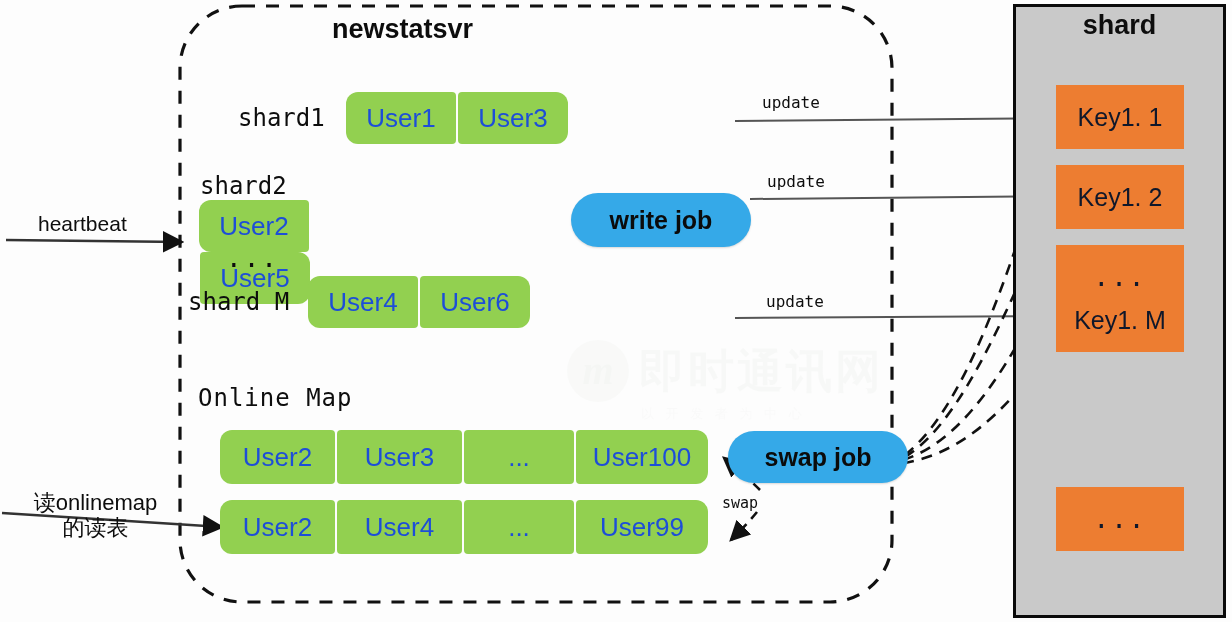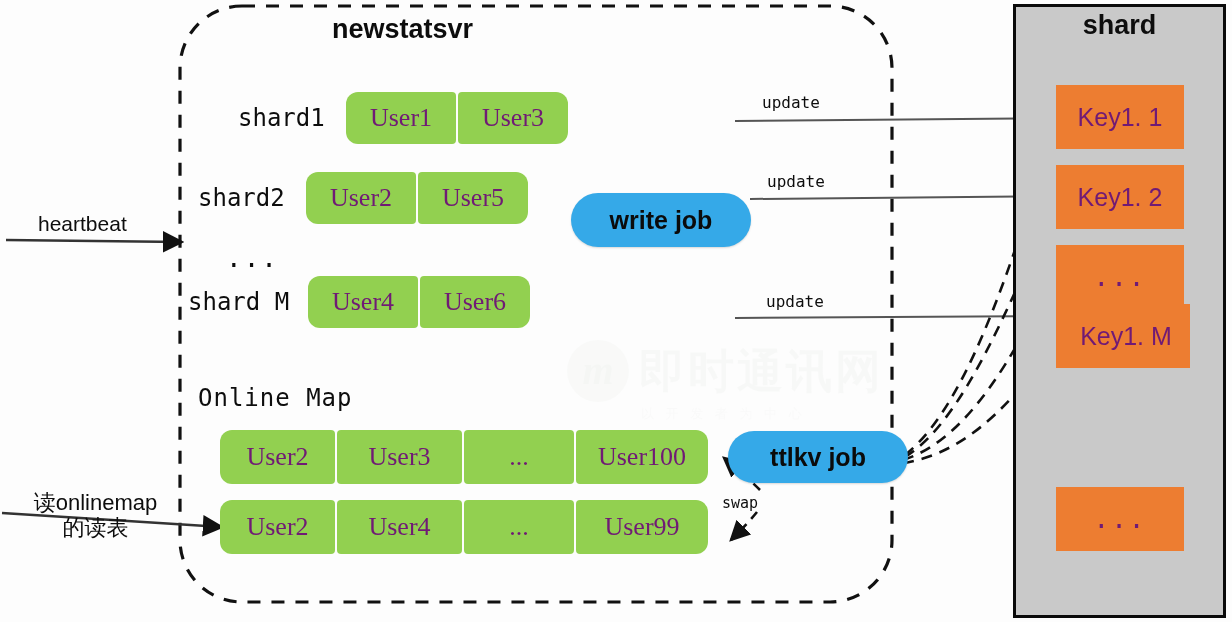--- a/index.html
+++ b/index.html
@@ -63,23 +63,23 @@
   .plain{
     font-family:"Liberation Sans",sans-serif;
     font-size:21px;color:#0d0d0d;white-space:nowrap;
   }
   .cn{font-size:22px;line-height:1.15;text-align:center;}
 
   
   .shard-row{display:flex;align-items:center;}
   .cell{
     background:#92d050;
-    color:#701a75;
-    display:flex;align-items:center;justify-content:center;
-    font-family:Liberation Serif, serif;
+    color:#1d4ed8;
+    display:flex;align-items:center;justify-content:center;
+    font-family:Liberation Sans, sans-serif;
     font-size:26px;
     box-sizing:border-box;
   }
   .shard-cell{height:52px;width:110px;}
   .shard-cell.first{border-radius:12px 4px 4px 12px;}
   .shard-cell.last{border-radius:4px 12px 12px 4px;margin-left:2px;}
 
   .dots-sep{
     font-family:"DejaVu Sans Mono","Liberation Mono",monospace;
     font-size:26px;color:#0d0d0d;letter-spacing:2px;
@@ -116,21 +116,21 @@
   #ttlkv-title{
     position:absolute;left:1013px;top:10px;width:213px;
     text-align:center;z-index:4;
   }
   .key-box{
     position:absolute;left:1056px;
     width:128px;height:64px;
     background:#ed7d31;
     display:flex;align-items:center;justify-content:center;
     font-family:"Liberation Sans",sans-serif;
-    font-size:25px;color:#701a75;
+    font-size:25px;color:#0f172a;
     z-index:4;
   }
   .key-box.dots{font-family:"DejaVu Sans Mono","Liberation Mono",monospace;font-size:26px;letter-spacing:2px;}
 </style>
 </head>
 <body>
 
 <div id="stage">
 
   <div class="watermark">
@@ -171,21 +171,21 @@
   </svg>
 
   <div class="node title" style="left:332px;top:14px;">newstatsvr</div>
 
   <div class="node shard-row" style="left:198px;top:92px;">
     <div class="mono shard-label" style="width:108px;margin-left:40px;">shard1</div>
     <div class="cell shard-cell first">User1</div>
     <div class="cell shard-cell last">User3</div>
   </div>
 
-  <div class="node shard-row" style="left:198px;top:172px;">
+  <div class="node shard-row" style="left:198px;top:172px;flex-direction:column;">
     <div class="mono shard-label" style="width:108px;">shard2</div>
     <div class="cell shard-cell first">User2</div>
     <div class="cell shard-cell last">User5</div>
   </div>
 
   <div class="node dots-sep" style="left:226px;top:243px;">...</div>
 
   <div class="node shard-row" style="left:188px;top:276px;">
     <div class="mono shard-label" style="width:120px;">shard M</div>
     <div class="cell shard-cell first">User4</div>
@@ -202,37 +202,37 @@
   </div>
 
   <div class="node map-row" style="left:220px;top:500px;">
     <div class="cell map-cell c0">User2</div>
     <div class="cell map-cell c1">User4</div>
     <div class="cell map-cell c2">...</div>
     <div class="cell map-cell c3">User99</div>
   </div>
 
   <div class="node pill" id="write-job" style="left:571px;top:193px;">write job</div>
-  <div class="node pill" id="read-job" style="left:728px;top:431px;">ttlkv job</div>
+  <div class="node pill" id="read-job" style="left:728px;top:431px;">swap job</div>
 
   <div class="node mono swap-label" style="left:722px;top:494px;">swap</div>
 
   <div class="node plain" style="left:38px;top:212px;">heartbeat</div>
 
   <div class="node cn plain" style="left:8px;top:490px;width:175px;">
     <div>读onlinemap</div>
     <div>的读表</div>
   </div>
 
   <div class="node mono update-label" style="left:762px;top:93px;">update</div>
   <div class="node mono update-label" style="left:767px;top:172px;">update</div>
   <div class="node mono update-label" style="left:766px;top:292px;">update</div>
 
   <div id="ttlkv-panel"></div>
   <div id="ttlkv-title" class="title">shard</div>
 
   <div class="key-box" style="top:85px;">Key1. 1</div>
   <div class="key-box" style="top:165px;">Key1. 2</div>
   <div class="key-box dots" style="top:245px;">...</div>
-  <div class="key-box" style="top:304px;padding-left:6px;">Key1. M</div>
+  <div class="key-box" style="top:288px;">Key1. M</div>
   <div class="key-box dots" style="top:487px;">...</div>
 
 </div>
 
 </body></html>

